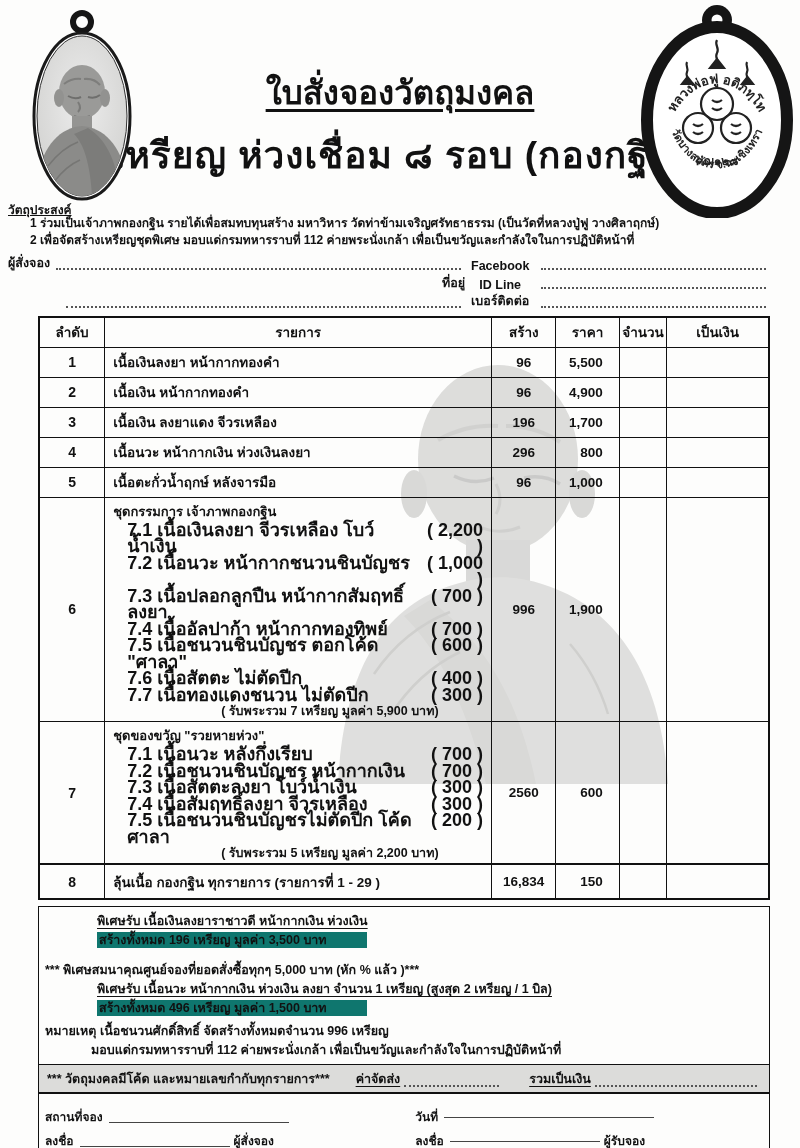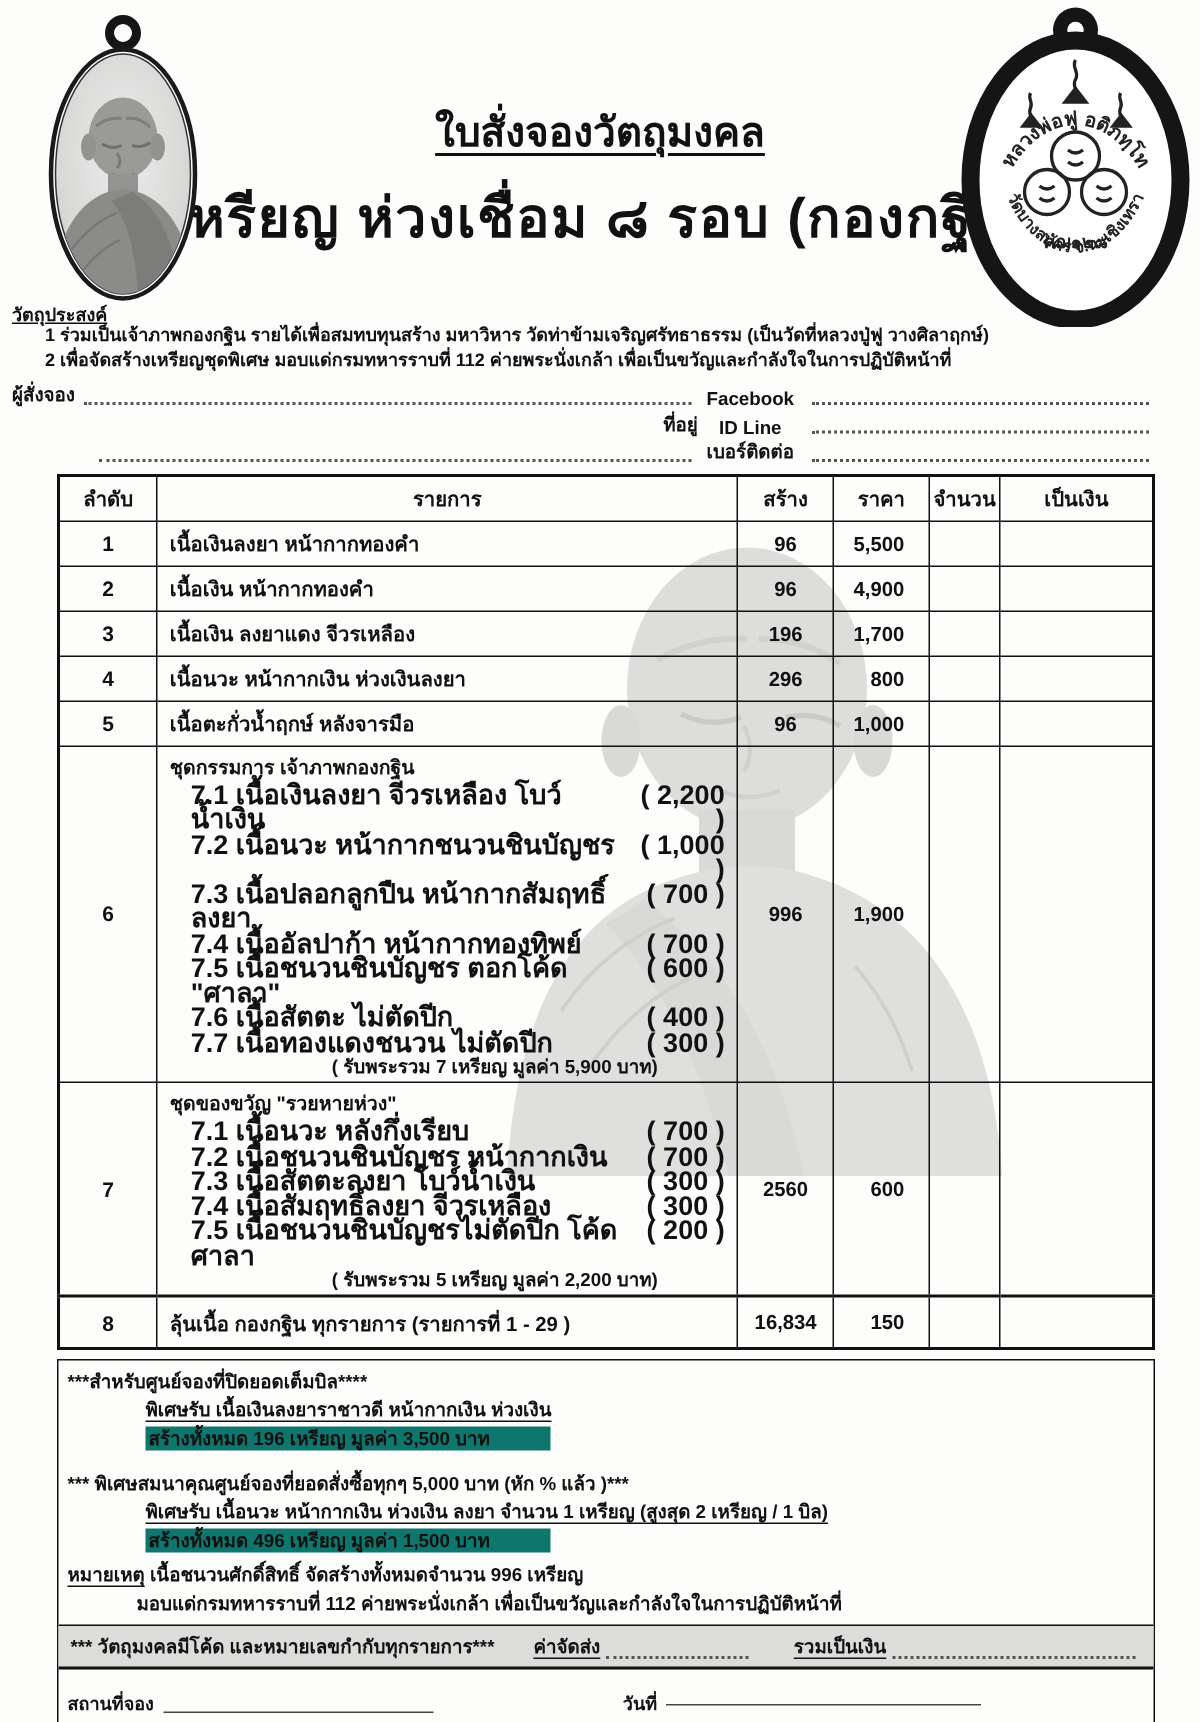--- a/index.html
+++ b/index.html
@@ -8,21 +8,21 @@
     position:relative; width:800px; height:1148px; background:#fdfdfc;
     font-family:"Liberation Sans","DejaVu Sans",sans-serif; color:#111;
     overflow:hidden;
   }
   
   .header { position:relative; height:248px; }
   .amulet { position:absolute; left:28px; top:6px; width:108px; height:196px; }
   .purpose-label { position:absolute; left:8px; top:200px; font-size:12px; font-weight:bold; text-decoration:underline; }
   .medal { position:absolute; right:4px; top:0px; width:158px; height:218px; }
   .titles { text-align:center; padding-top:66px; }
-  .doc-title { font-size:27px; font-weight:bold; text-decoration:underline; text-underline-offset:5px; }
+  .doc-title { font-size:33px; font-weight:bold; text-decoration:underline; text-underline-offset:5px; }
   .doc-heading { font-size:37px; font-weight:bold; margin-top:6px; letter-spacing:1px; }
   .doc-subheading { font-size:19px; font-weight:bold; margin-top:6px; }
   .purposes { position:absolute; left:30px; right:34px; top:215px; font-size:12px; font-weight:bold; line-height:1.45; }
   
   .order-info { display:flex; padding:6px 30px 0 8px; height:64px; }
   .oi-left { width:60%; }
   .oi-right { width:40%; }
   .oi-row { display:flex; align-items:flex-end; height:19px; font-size:12.5px; font-weight:bold; }
   .dots { flex:1; border-bottom:2px dotted #555; height:11px; margin:0 4px 3px 6px; }
   .line { border-bottom:1.2px solid #444; height:11px; margin:0 4px 3px 6px; }
@@ -48,21 +48,21 @@
   .sub-summary { font-size:12.5px; font-weight:bold; line-height:17px; padding-left:110px; }
   
   .lower-box { margin:6px 30px 0 38px; border:1.5px solid #111; }
   .notes { padding:5px 10px 2px 6px; font-size:12.5px; font-weight:bold; }
   .note-title { line-height:19px; }
   .note-receive { line-height:19px; padding-left:52px; text-decoration:underline; text-underline-offset:3px; }
   .note-total { line-height:19px; padding-left:52px; }
   .note-total .hl { background:#0f766e; padding:1px 40px 1px 2px; }
   .note-gap { height:11px; }
   .remark { padding:2px 10px 4px 6px; font-size:12.5px; font-weight:bold; line-height:19px; }
-  .remark-label { text-decoration:underline; text-underline-offset:3px;text-align:center; }
+  .remark-label { text-underline-offset:3px;text-align:center; }
   .remark-l2 { padding-left:46px; }
   .code-bar { display:flex; align-items:center; height:30px; background:#dcdcda;
     border-top:1.5px solid #111; border-bottom:2px solid #111; padding:0 10px 0 8px;
     font-size:12.5px; font-weight:bold; }
   .code-note { white-space:nowrap; }
   .cb-label { text-decoration:underline; text-underline-offset:3px; margin-left:26px; }
   .cb-dots-s { width:95px; border-bottom:2px dotted #555; height:10px; margin:6px 4px 0 4px; }
   .cb-dots-l { flex:1; border-bottom:2px dotted #555; height:10px; margin:6px 2px 0 4px; }
   .sig { padding:8px 12px 2px 6px; font-size:12px; font-weight:bold; }
   .sig-row { display:flex; align-items:flex-end; height:24px; }
@@ -334,21 +334,20 @@
         <td></td>
         <td></td>
       </tr>
     </tbody>
       </table>
   </div>
 
   <div class="lower-box">
 
     <div class="notes">
-      <div class="note-title">***สำหรับศูนย์จองที่ปิดยอดเต็มบิล****</div>
       <div class="note-receive">พิเศษรับ  เนื้อเงินลงยาราชาวดี  หน้ากากเงิน  ห่วงเงิน</div>
       <div class="note-total"><span class="hl">สร้างทั้งหมด       196 เหรียญ       มูลค่า   3,500 บาท</span></div>
       <div class="note-gap"></div>
       <div class="note-title">*** พิเศษสมนาคุณศูนย์จองที่ยอดสั่งซื้อทุกๆ 5,000 บาท (หัก % แล้ว )***</div>
       <div class="note-receive">พิเศษรับ  เนื้อนวะ  หน้ากากเงิน ห่วงเงิน ลงยา จำนวน 1 เหรียญ  (สูงสุด 2 เหรียญ / 1 บิล)</div>
       <div class="note-total"><span class="hl">สร้างทั้งหมด       496 เหรียญ       มูลค่า   1,500 บาท</span></div>
     </div>
 
     <div class="remark">
       <div><span class="remark-label">หมายเหตุ</span>

